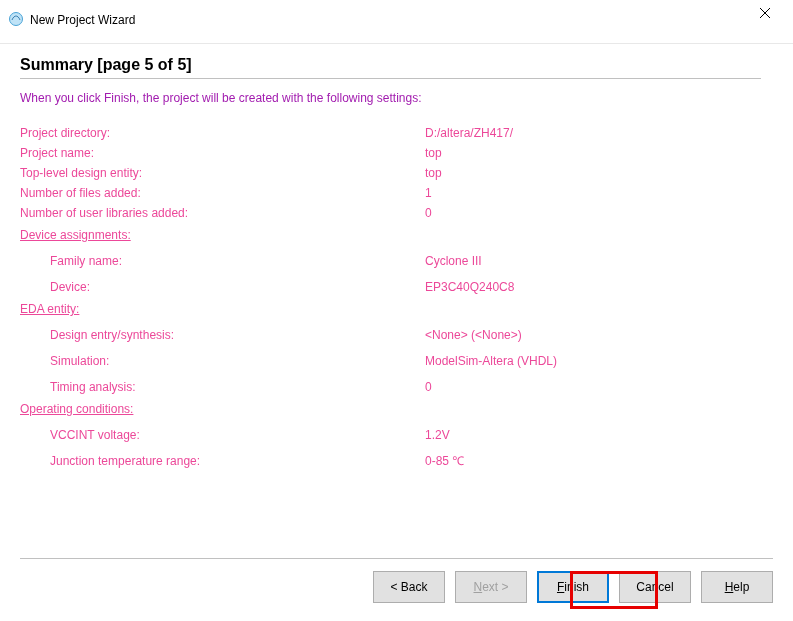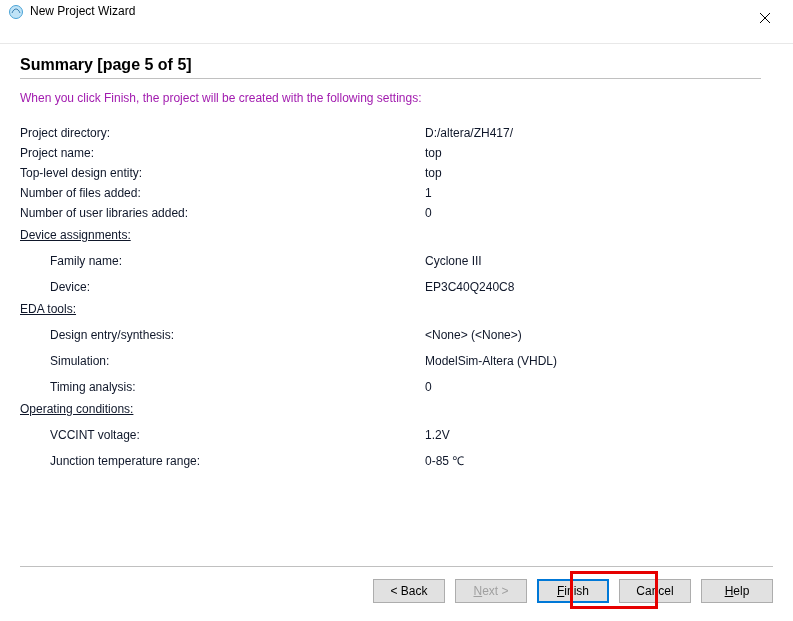--- a/index.html
+++ b/index.html
@@ -8,22 +8,22 @@
       font-size: 12px;
       background: #fff;
       width: 793px;
       height: 621px;
       overflow: hidden;
       position: relative;
     }
     .titlebar {
       height: 44px;
       display: flex;
-      align-items: flex-start;
-      padding: 4px 8px;
+      align-items: flex-end;
+      padding: 16px 8px;
       background: #fff;
       border-bottom: 1px solid #e8e8e8;
     }
     .titlebar-icon {
       width: 16px;
       height: 16px;
       margin-right: 6px;
       display: inline-flex;
       align-items: center;
       justify-content: center;
@@ -57,21 +57,21 @@
       margin-bottom: 12px;
     }
     .instr {
       font-size: 12px;
       color: #a21caf;
       margin-bottom: 18px;
     }
     .row {
       display: flex;
       font-size: 12px;
-      color: #0f172a;
+      color: #ec4899;
       line-height: 20px;
     }
     .row .label {
       width: 405px;
     }
     .row .value {
       flex: 1;
     }
     .indent-1 { padding-left: 30px; }
     .section-row { margin-top: 2px; text-decoration: underline; }
@@ -88,21 +88,21 @@
       margin-bottom: 12px;
     }
     .buttons {
       display: flex;
       justify-content: flex-end;
       gap: 10px;
       align-items: center;
     }
     .btn {
       min-width: 72px;
-      height: 24px;
+      height: 32px;
       border: 1px solid #adadad;
       background: #e1e1e1;
       font-size: 12px;
       color: #000;
       cursor: pointer;
       display: inline-flex;
       align-items: center;
       justify-content: center;
       padding: 0 6px;
     }
@@ -172,21 +172,21 @@
   <div class="row spaced">
     <div class="label indent-1">Family name:</div>
     <div class="value">Cyclone III</div>
   </div>
   <div class="row spaced">
     <div class="label indent-1">Device:</div>
     <div class="value">EP3C40Q240C8</div>
   </div>
 
   <div class="row section-row">
-    <div class="label">EDA tools:</div>
+    <div class="label">EDA entity:</div>
   </div>
   <div class="row spaced">
     <div class="label indent-1">Design entry/synthesis:</div>
     <div class="value">&lt;None&gt; (&lt;None&gt;)</div>
   </div>
   <div class="row spaced">
     <div class="label indent-1">Simulation:</div>
     <div class="value">ModelSim-Altera (VHDL)</div>
   </div>
   <div class="row spaced">

